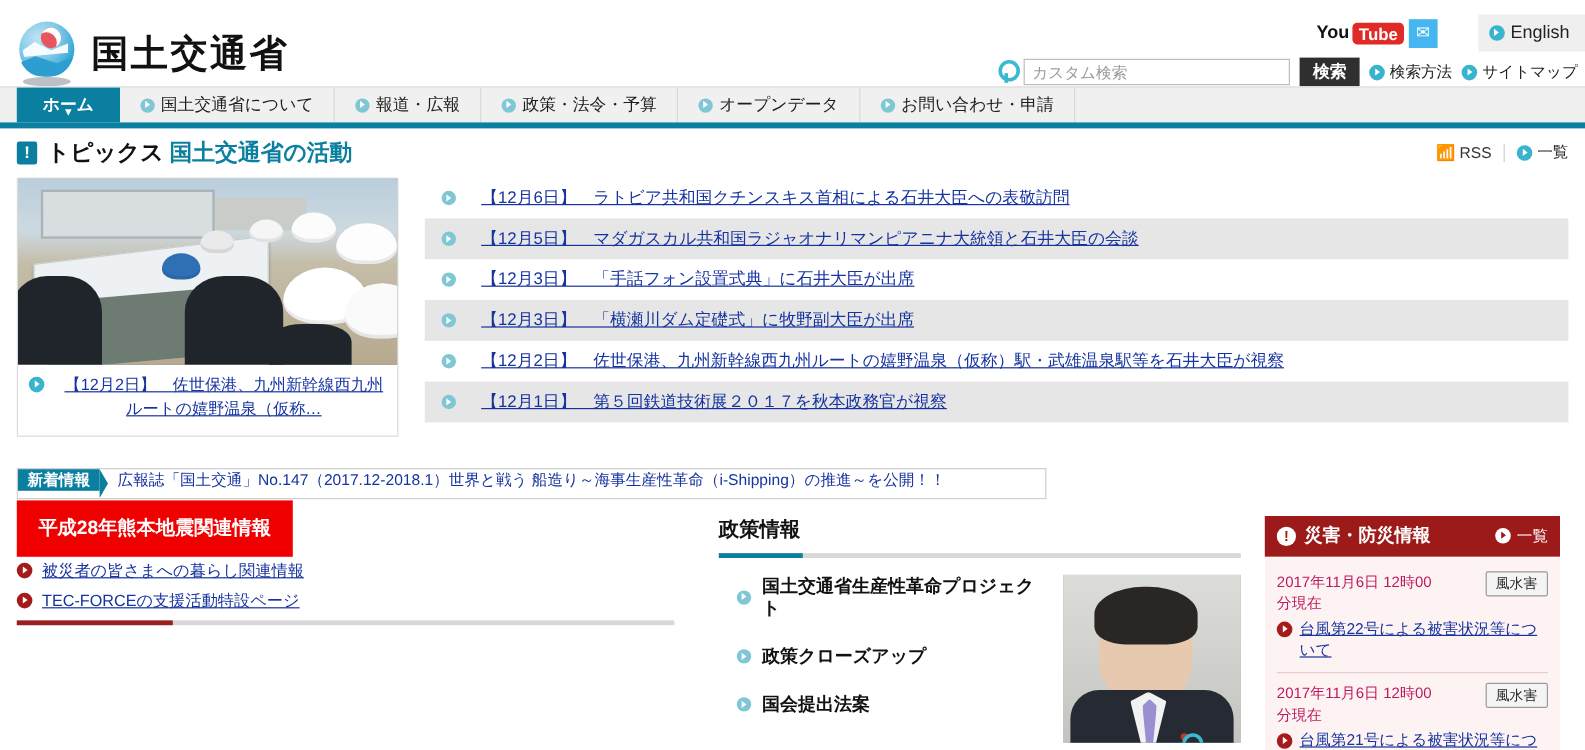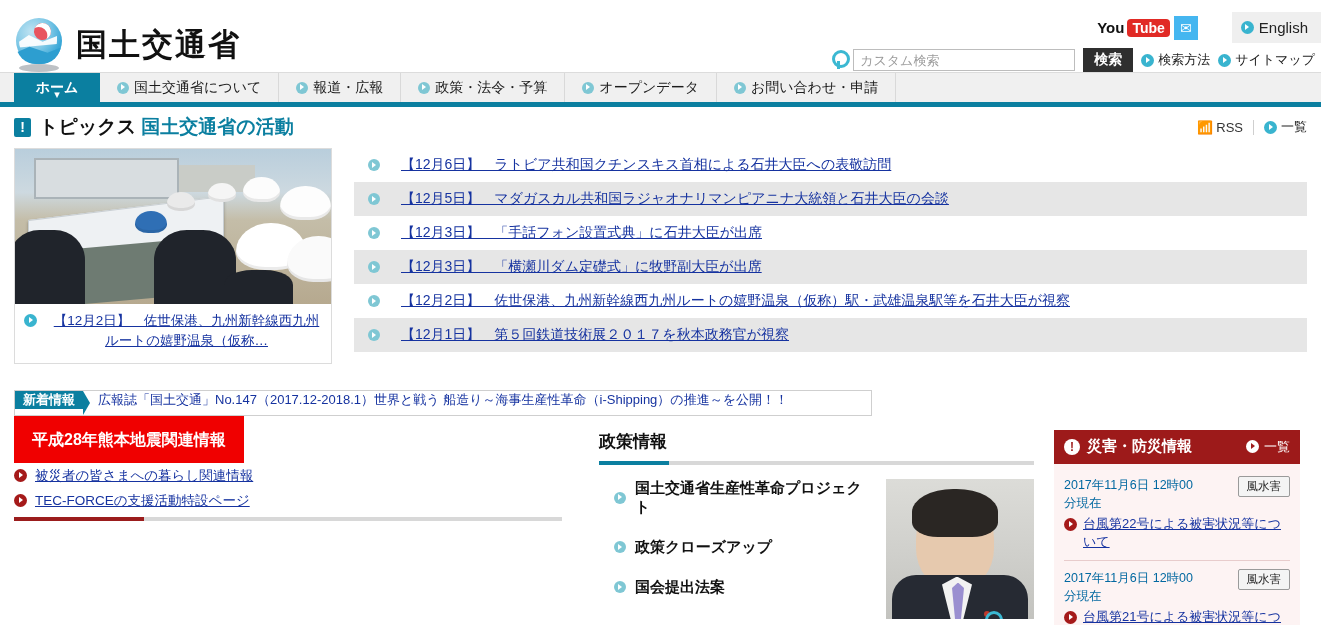--- a/index.html
+++ b/index.html
@@ -163,21 +163,21 @@
   .dis-head .r{ display:flex; align-items:center; gap:5px; font-size:13px; }
   .excl-c{ width:16px; height:16px; border-radius:50%; background:#fff; color:#9d1a1a; font-size:12px; font-weight:700;
            display:inline-flex; align-items:center; justify-content:center; }
   .dot-w{ width:13px; height:13px; border-radius:50%; background:#fff; position:relative; }
   .dot-w:after{ content:""; position:absolute; left:4.5px; top:3px; width:0; height:0;
                 border-left:4px solid #9d1a1a; border-top:3.4px solid transparent; border-bottom:3.4px solid transparent; }
   .dis-body{ background:#fdf3f3; padding:4px 10px 8px 10px; }
   .dis-item{ padding:8px 0 9px 0; border-bottom:1px solid #e8cccc; }
   .dis-item:last-child{ border-bottom:0; }
   .dis-meta{ display:flex; align-items:flex-start; justify-content:space-between; }
-  .dis-date{ font-size:12.5px; color:#0369a1; line-height:1.45; width:140px; }
+  .dis-date{ font-size:12.5px; color:#be185d; line-height:1.45; width:140px; }
   .badge{ border:1px solid #9a9a9a; background:#f4f4f4; font-size:11.5px; padding:2px 8px; color:#222; border-radius:2px; }
   .dis-link{ display:flex; gap:6px; margin-top:3px; font-size:13px; line-height:1.4; }
   .dis-link a{ color:#1633a0; text-decoration:underline; }
   .dis-link .dot-red{ margin-top:3px; }
 </style>
 </head>
 <body>
 
 <div class="header">
 

